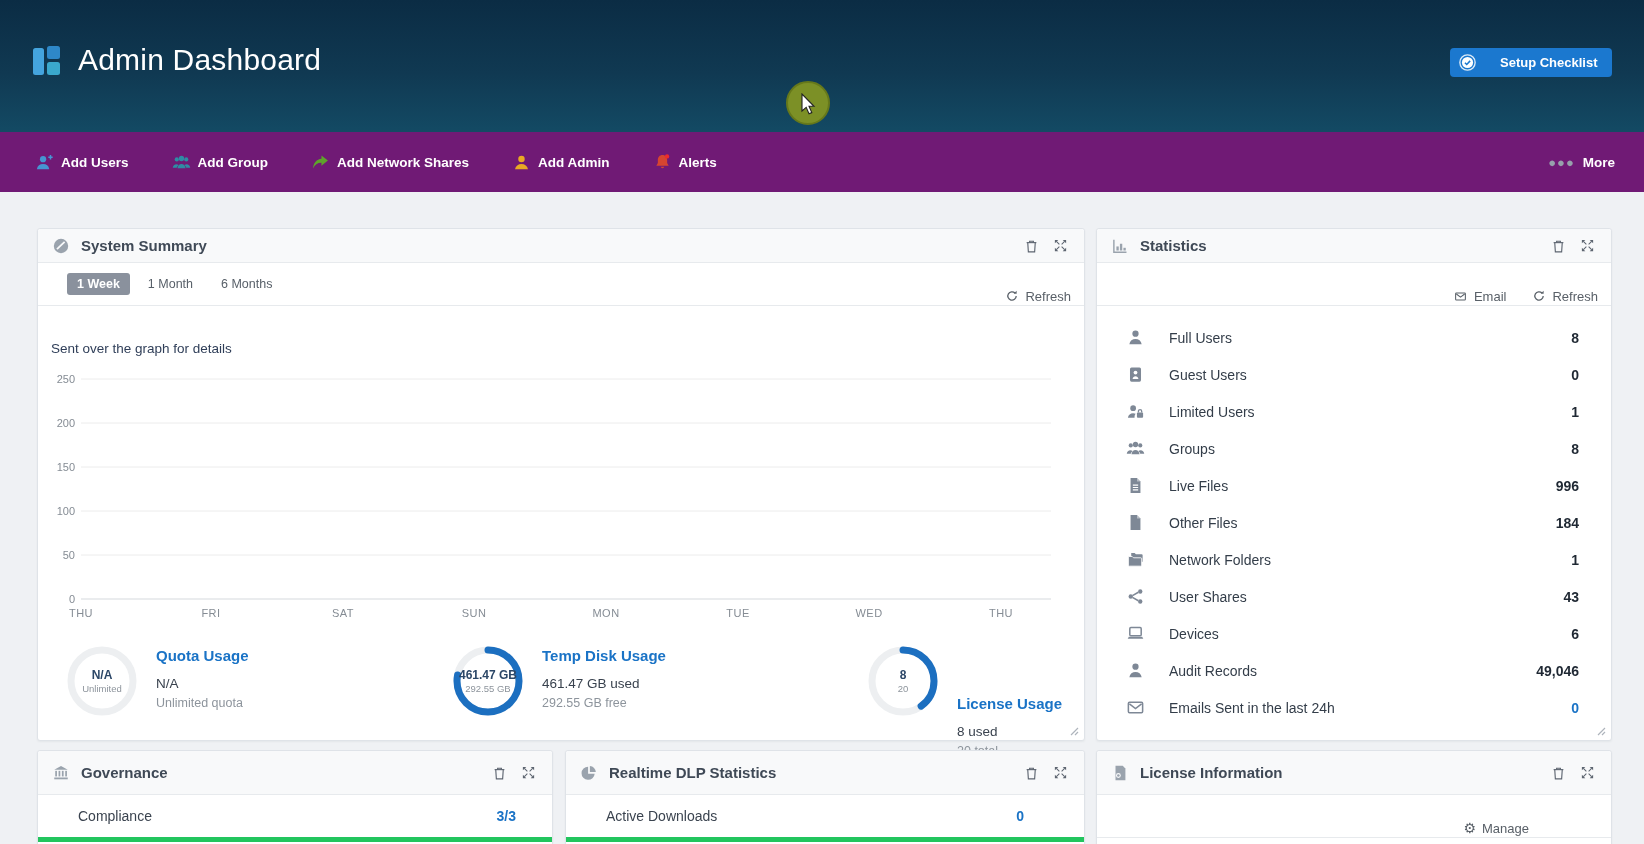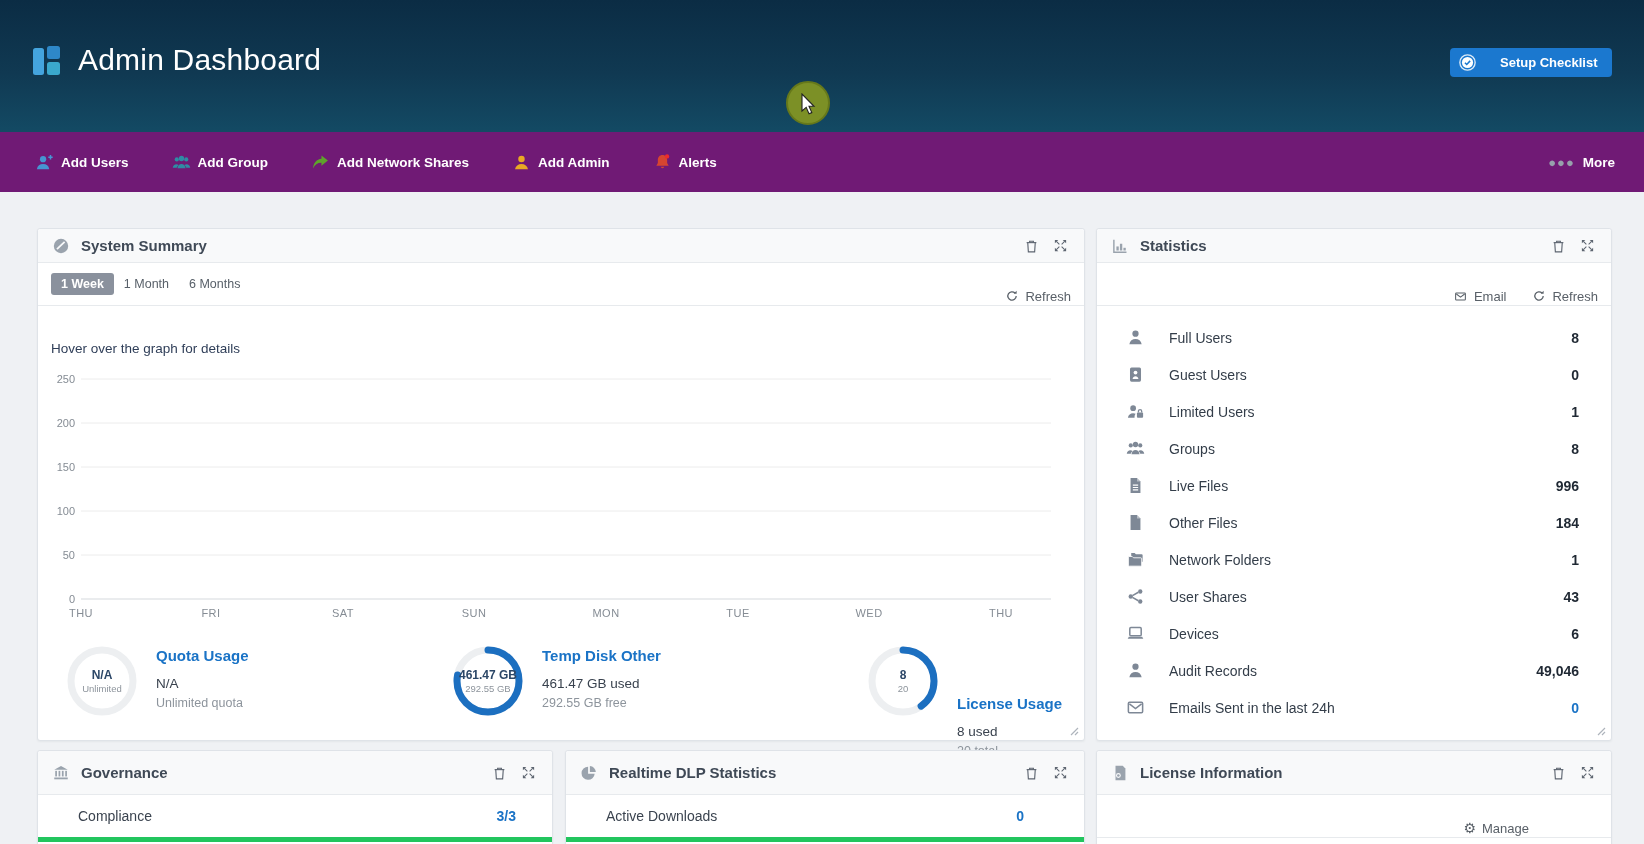--- a/index.html
+++ b/index.html
@@ -28,21 +28,21 @@
   .panel-h.tall{height:44px;}
   .ptitle{font-size:15px;font-weight:600;color:#3f4956;}
   .hbtns{position:absolute;right:16px;top:0;height:100%;display:flex;align-items:center;gap:14px;}
   .hbtn{color:#5d6570;cursor:pointer;display:flex;align-items:center;}
   .tbar{position:relative;height:43px;border-bottom:1px solid #e7eaed;display:flex;align-items:center;padding:0 13px;}
   .tbar-right{position:absolute;right:13px;top:12px;height:100%;display:flex;gap:26px;}
   .tool-link{display:flex;align-items:center;gap:6px;color:#596068;font-size:13px;cursor:pointer;white-space:nowrap;}
   .grip{position:absolute;right:5px;bottom:4px;}
 
   
-  .chips{display:flex;align-items:flex-end;}
+  .chips{display:flex;align-items:flex-end;gap:8px;margin-left:16px;}
   .chip{font-size:12.5px;color:#586069;padding:4px 10px;border-radius:3px;cursor:pointer;white-space:nowrap;}
   .chip.active{background:#8a919d;color:#fff;font-weight:700;}
   .hint{position:absolute;left:13px;top:112px;font-size:13.5px;color:#2f3e58;}
   .chart-svg{position:absolute;left:0;top:130px;}
 
   .gauge-group{position:absolute;display:flex;gap:16px;}
   .gauge-wrap{position:relative;width:76px;height:76px;flex:0 0 76px;}
   .gauge-center{position:absolute;left:0;top:0;width:76px;height:76px;display:flex;flex-direction:column;align-items:center;justify-content:center;gap:1px;}
   .gc-main{font-size:12px;font-weight:700;color:#2c4767;}
   .gc-sub{font-size:9.5px;color:#8d949c;}
@@ -192,21 +192,21 @@
       <div class="tbar-right">
         <span class="tool-link">
           <svg class="i-refresh" width="14" height="14" viewBox="0 0 20 20">
               <path d="M16 10a6 6 0 1 1-1.7-4.2" fill="none" stroke="currentColor" stroke-width="1.8"></path>
               <path d="M16.6 2.6v4.2h-4.2z" fill="currentColor"></path>
             </svg>
           <span>Refresh</span>
         </span>
       </div>
     </div>
-    <div class="hint">Hover over the graph for details</div>
+    <div class="hint">Sent over the graph for details</div>
     <svg class="chart-svg" id="summary-chart" width="1046" height="270">
         <line x1="43" y1="240" x2="1013" y2="240" stroke="#d5d9dd" stroke-width="1"></line>
         <text x="37" y="244" text-anchor="end" font-size="11" fill="#858c94">0</text>
         <line x1="43" y1="196" x2="1013" y2="196" stroke="#ececec" stroke-width="1"></line>
         <text x="37" y="200" text-anchor="end" font-size="11" fill="#858c94">50</text>
         <line x1="43" y1="152" x2="1013" y2="152" stroke="#ececec" stroke-width="1"></line>
         <text x="37" y="156" text-anchor="end" font-size="11" fill="#858c94">100</text>
         <line x1="43" y1="108" x2="1013" y2="108" stroke="#ececec" stroke-width="1"></line>
         <text x="37" y="112" text-anchor="end" font-size="11" fill="#858c94">150</text>
         <line x1="43" y1="64" x2="1013" y2="64" stroke="#ececec" stroke-width="1"></line>
@@ -244,21 +244,21 @@
             <svg width="76" height="76" viewBox="0 0 76 76">
               <circle cx="38" cy="38" r="31" fill="none" stroke="#edeff1" stroke-width="7"></circle>
               <circle cx="38" cy="38" r="31" fill="none" stroke="#1c6fc0" stroke-width="7" stroke-linecap="round" stroke-dasharray="151.9274207276024 194.77874452256717" transform="rotate(-90 38 38)"></circle>
             </svg>
             <div class="gauge-center">
               <span class="gc-main">461.47 GB</span>
               <span class="gc-sub">292.55 GB</span>
             </div>
           </div>
           <div style="padding-top:4px;">
-            <div class="gauge-title">Temp Disk Other</div>
+            <div class="gauge-title">Temp Disk Usage</div>
             <div class="gauge-l1">461.47 GB used</div>
             <div class="gauge-l2">292.55 GB free</div>
           </div>
         </div>
         <div class="gauge-group" style="left: 827px; top: 414px;">
           <div class="gauge-wrap">
             <svg width="76" height="76" viewBox="0 0 76 76">
               <circle cx="38" cy="38" r="31" fill="none" stroke="#edeff1" stroke-width="7"></circle>
               <circle cx="38" cy="38" r="31" fill="none" stroke="#1c6fc0" stroke-width="7" stroke-linecap="round" stroke-dasharray="77.91149780902687 194.77874452256717" transform="rotate(-90 38 38)"></circle>
             </svg>

